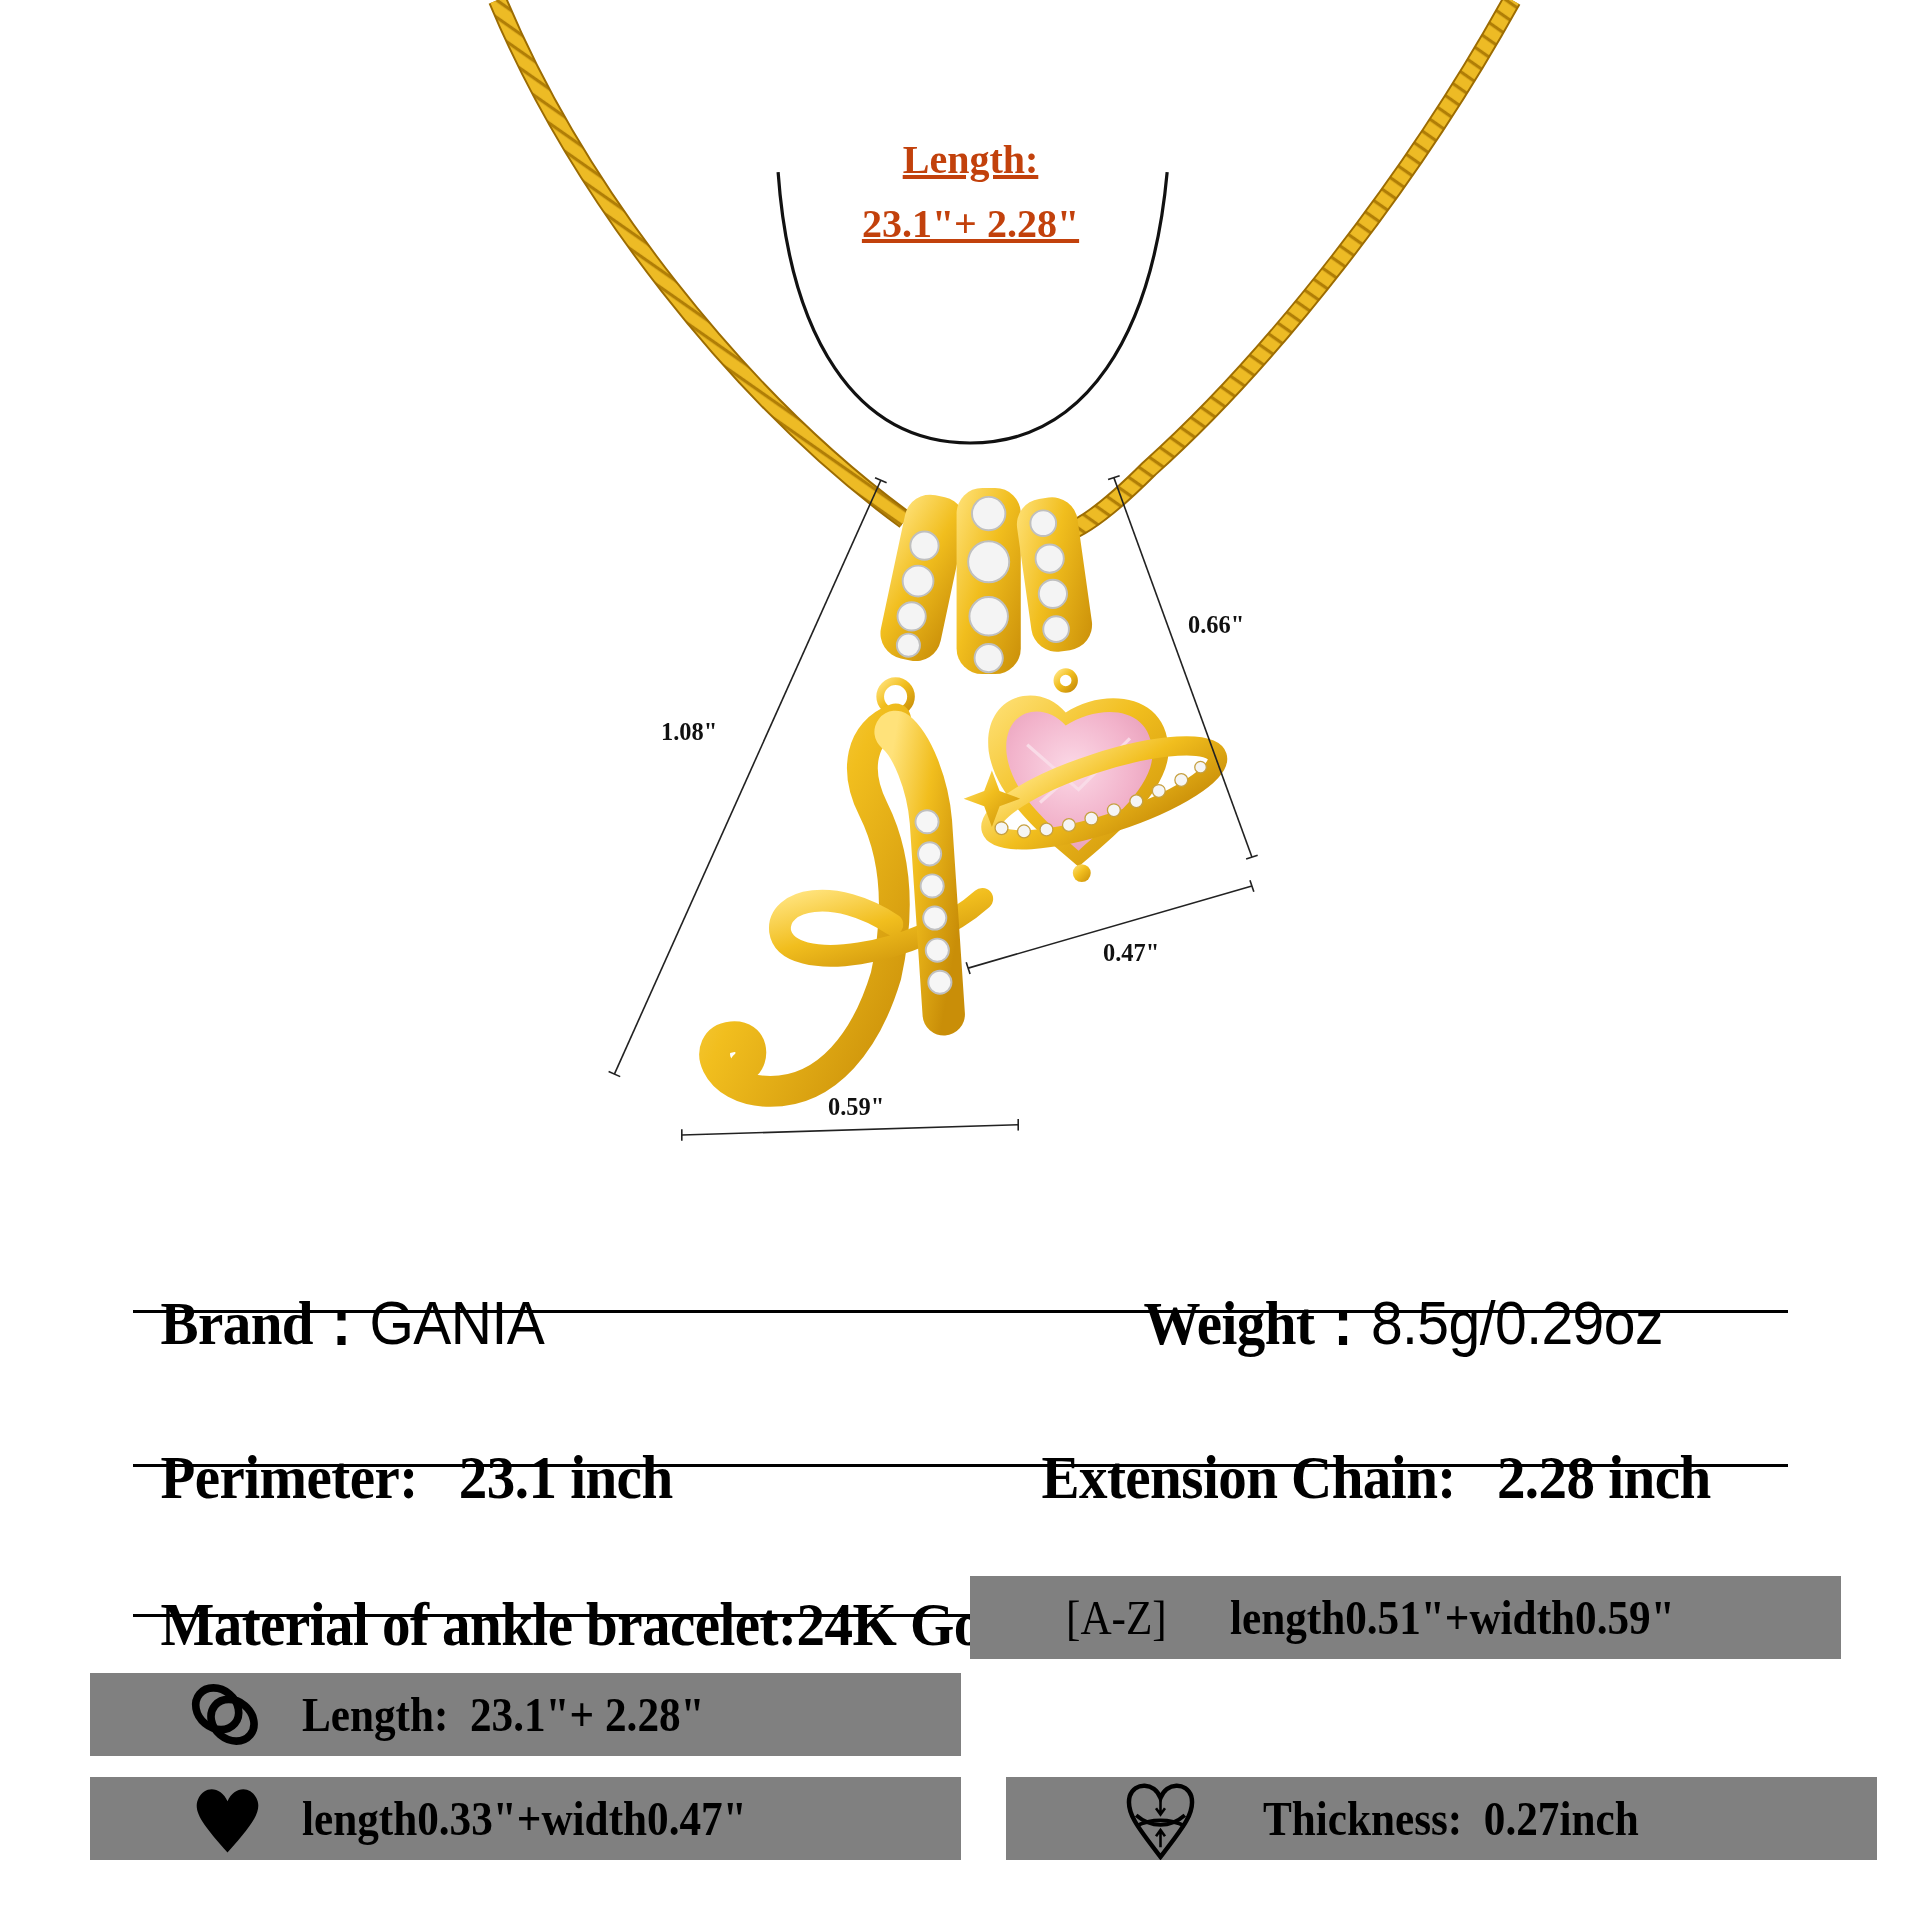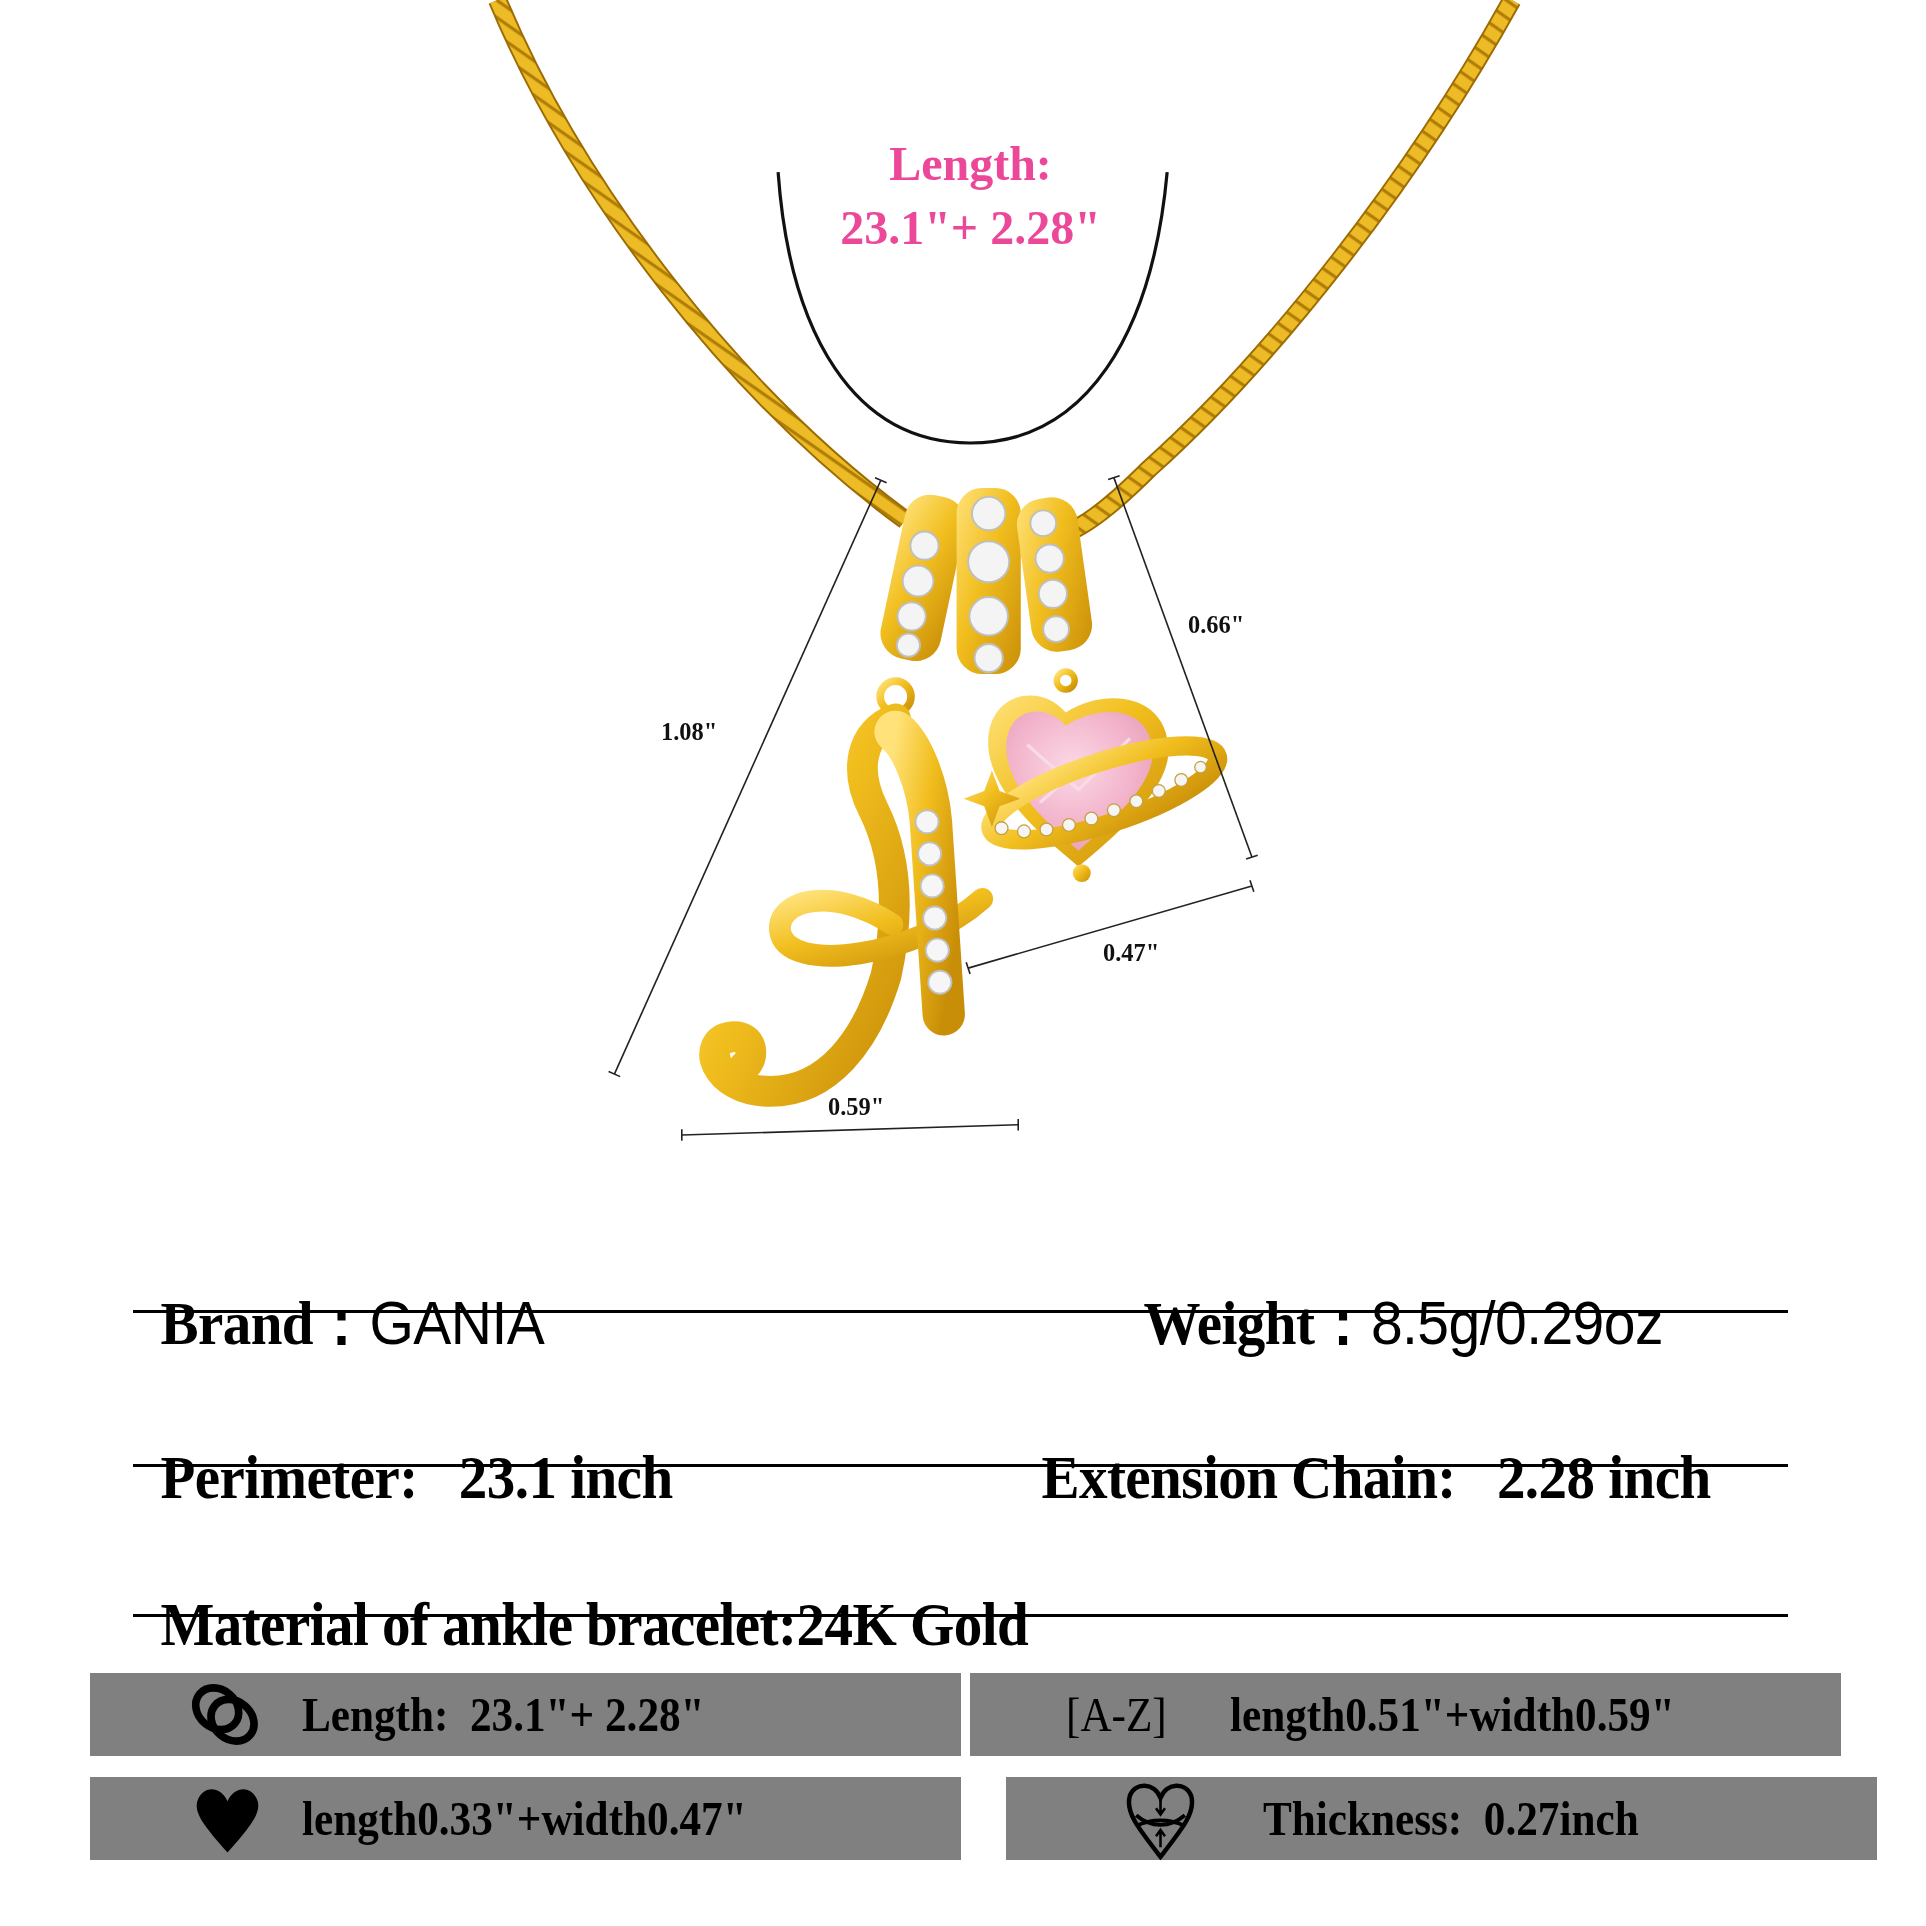--- a/index.html
+++ b/index.html
@@ -1,18 +1,18 @@
 <!DOCTYPE html>
 <html style="font-size:10.3px"><head>
 <meta charset="utf-8">
 <style>
   html, body { margin:0; padding:0; background:#ffffff; }
   body { width:1926px; height:1926px; position:relative; overflow:hidden; font-family:"Liberation Serif", "DejaVu Serif", serif; color:#000; }
   svg.art { position:absolute; left:0; top:0; width:1926px; height:1926px; }
-  .len-title { position:absolute; left:778px; width:385px; text-align:center; color:#ec4899; font-weight:bold; font-size:48px; line-height:1; }
+  .len-title { position:absolute; left:778px; width:385px; text-align:center; color:#c2410c; font-weight:bold; font-size:40px; line-height:1;text-decoration:underline; }
   .dim { position:absolute; font-weight:bold; font-size:24.4px; color:#111; }
   .spec { position:absolute; font-weight:bold; font-size:62px; line-height:1; white-space:pre; letter-spacing:-0.6px; transform:scaleX(0.92); transform-origin:left center; }
   .spec .sans { font-family:"Liberation Sans", "DejaVu Sans", sans-serif; font-weight:normal; }
   .rule { position:absolute; left:133px; width:1655px; height:3.2px; background:#000; }
   .box { position:absolute; background:#808080; height:83px; display:flex; align-items:center; }
   .box .icon { position:absolute; display:flex; align-items:center; justify-content:center; }
   .box .txt { position:absolute; font-weight:bold; font-size:48px; white-space:pre; transform:scaleX(0.9); transform-origin:left center; }
 </style>
 </head>
 <body>
@@ -147,21 +147,21 @@
 
 <div class="box" style="left:90px; top:1673px; width:871px;">
   <span class="icon" style="left:90px; top:16px; width:90px; height:51px;">
     <svg width="83" height="71" viewBox="0 0 130 110">
       <ellipse cx="52" cy="46" rx="36" ry="30" transform="rotate(40 52 46)" fill="none" stroke="#000" stroke-width="12"></ellipse>
       <ellipse cx="76" cy="64" rx="36" ry="30" transform="rotate(40 76 64)" fill="none" stroke="#000" stroke-width="12"></ellipse>
     </svg>
   </span>
   <span class="txt" style="left:212px;">Length:  23.1"+ 2.28"</span>
 </div>
-<div class="box" style="left:970px; top:1673px; width:871px;">
+<div class="box" style="left:970px; top:1576px; width:871px;">
   <span class="txt" style="left:96px; font-weight:normal;">[A-Z]</span>
   <span class="txt" style="left:260px;">length0.51"+width0.59"</span>
 </div>
 <div class="box" style="left:90px; top:1777px; width:871px;">
   <span class="icon" style="left:96px; top:6.4px; width:83px; height:74px;">
     <svg width="77" height="71" viewBox="0 0 120 110">
       <path d="M60 105 C 20 60, 5 40, 15 20 C 25 0, 50 2, 60 25 C 70 2, 95 0, 105 20 C 115 40, 100 60, 60 105 Z" fill="#000"></path>
     </svg>
   </span>
   <span class="txt" style="left:212px;">length0.33"+width0.47"</span>

